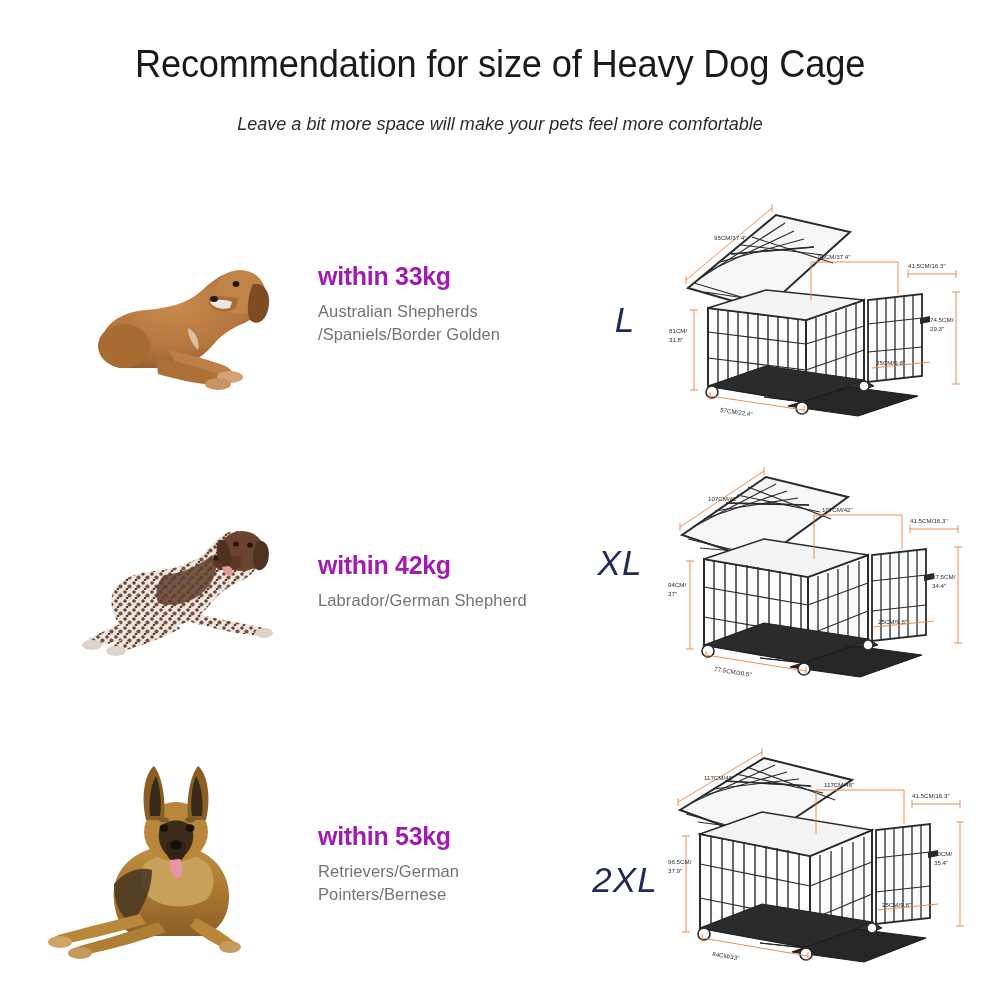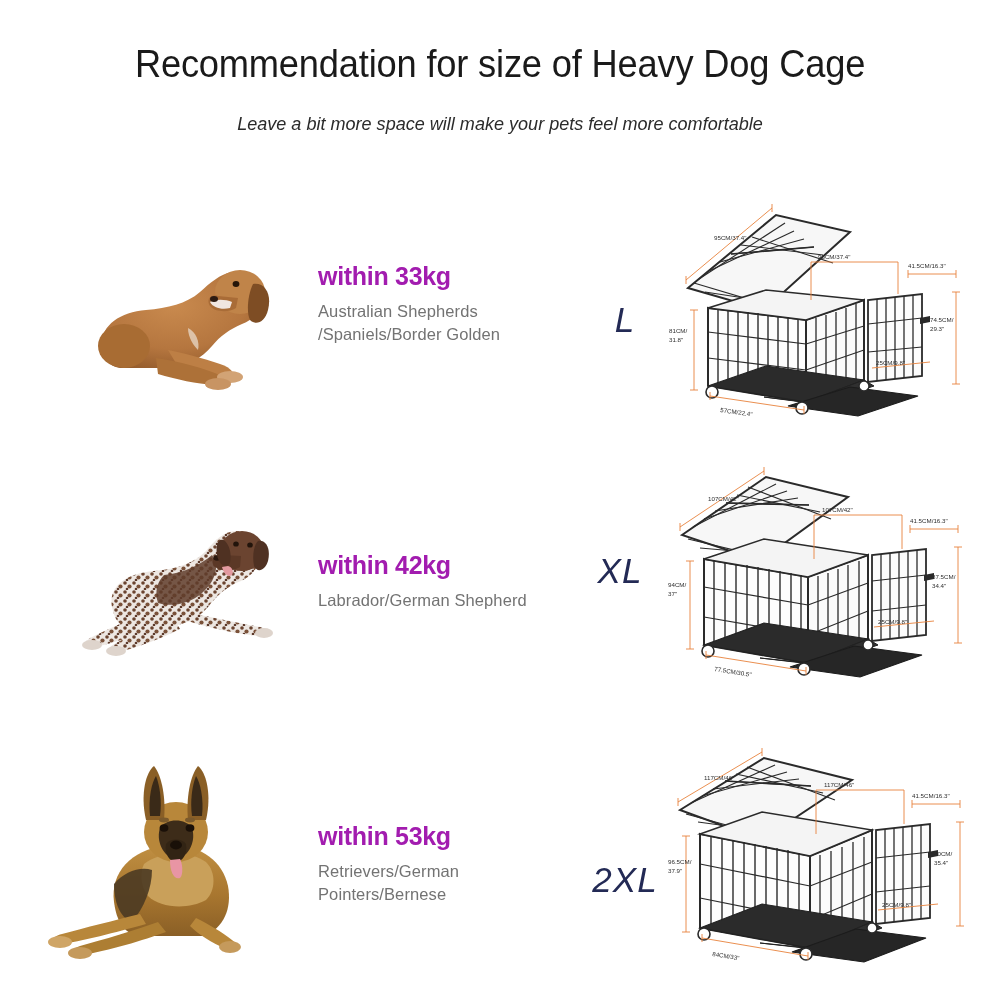--- a/index.html
+++ b/index.html
@@ -278,21 +278,21 @@
       </svg>
     </div>
 
     <div class="txt-cell" style="top:60px;width:290px;margin-top:36px;">
       <div class="weight">within 42kg</div>
       <div class="breeds">
         <div class="breed-line">Labrador/German Shepherd</div>
       </div>
     </div>
 
-    <div class="size-cell" style="left:560px;top:96px;">
+    <div class="size-cell" style="left:560px;top:88px;">
       <span class="size-label">XL</span>
     </div>
 
     <div class="cage-cell">
       <svg class="cage-svg" width="300" height="250" viewBox="0 0 300 250">
         <g stroke="#2a2a2a" fill="none" stroke-width="1.5">
           <path d="M14 80 L98 22 L180 42 L92 106 Z" fill="#f7f7f7" stroke-width="2"></path>
           <g stroke-width="1.1">
             <path d="M25 72 L108 29"></path>
               <path d="M36 64 L119 36"></path>

